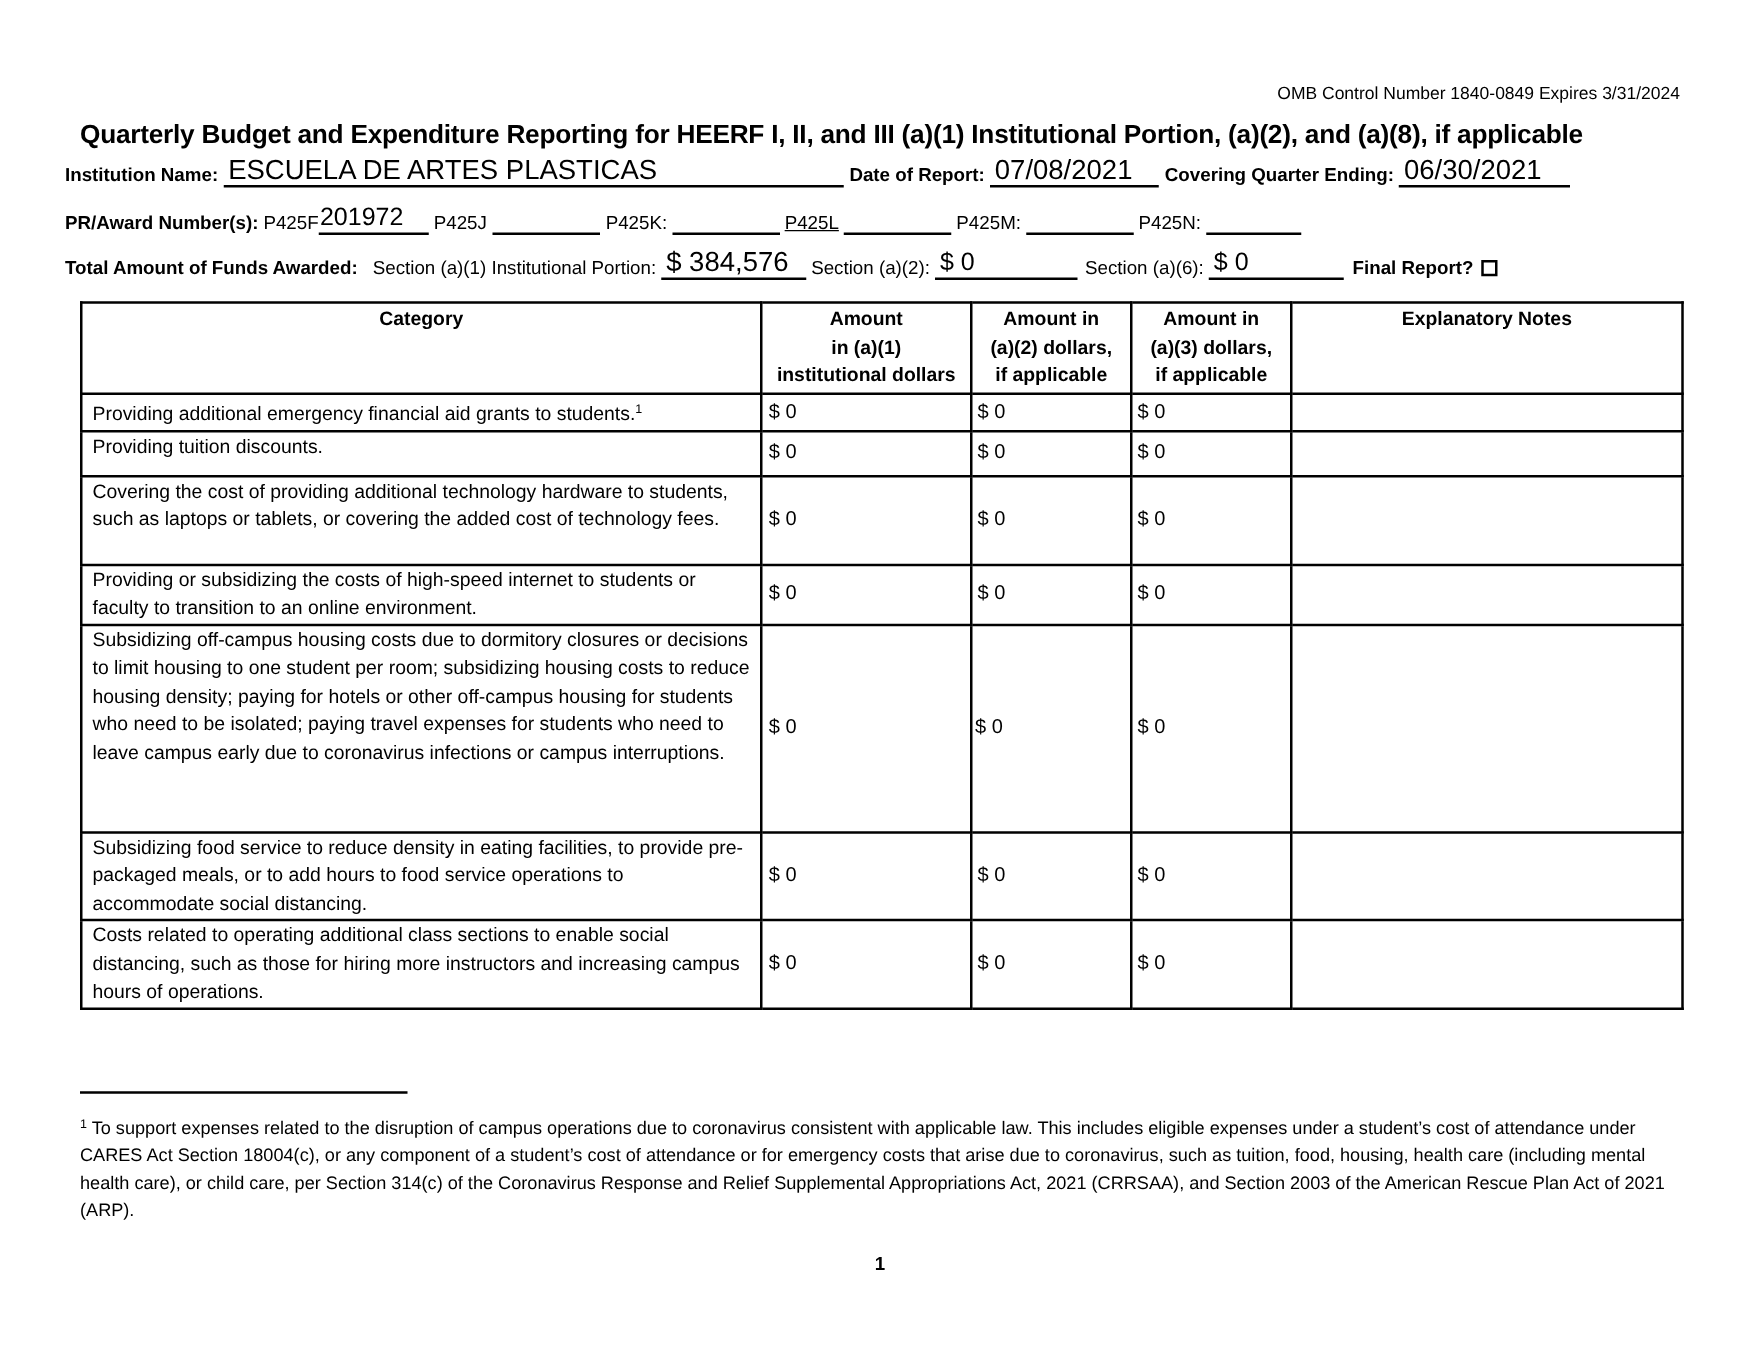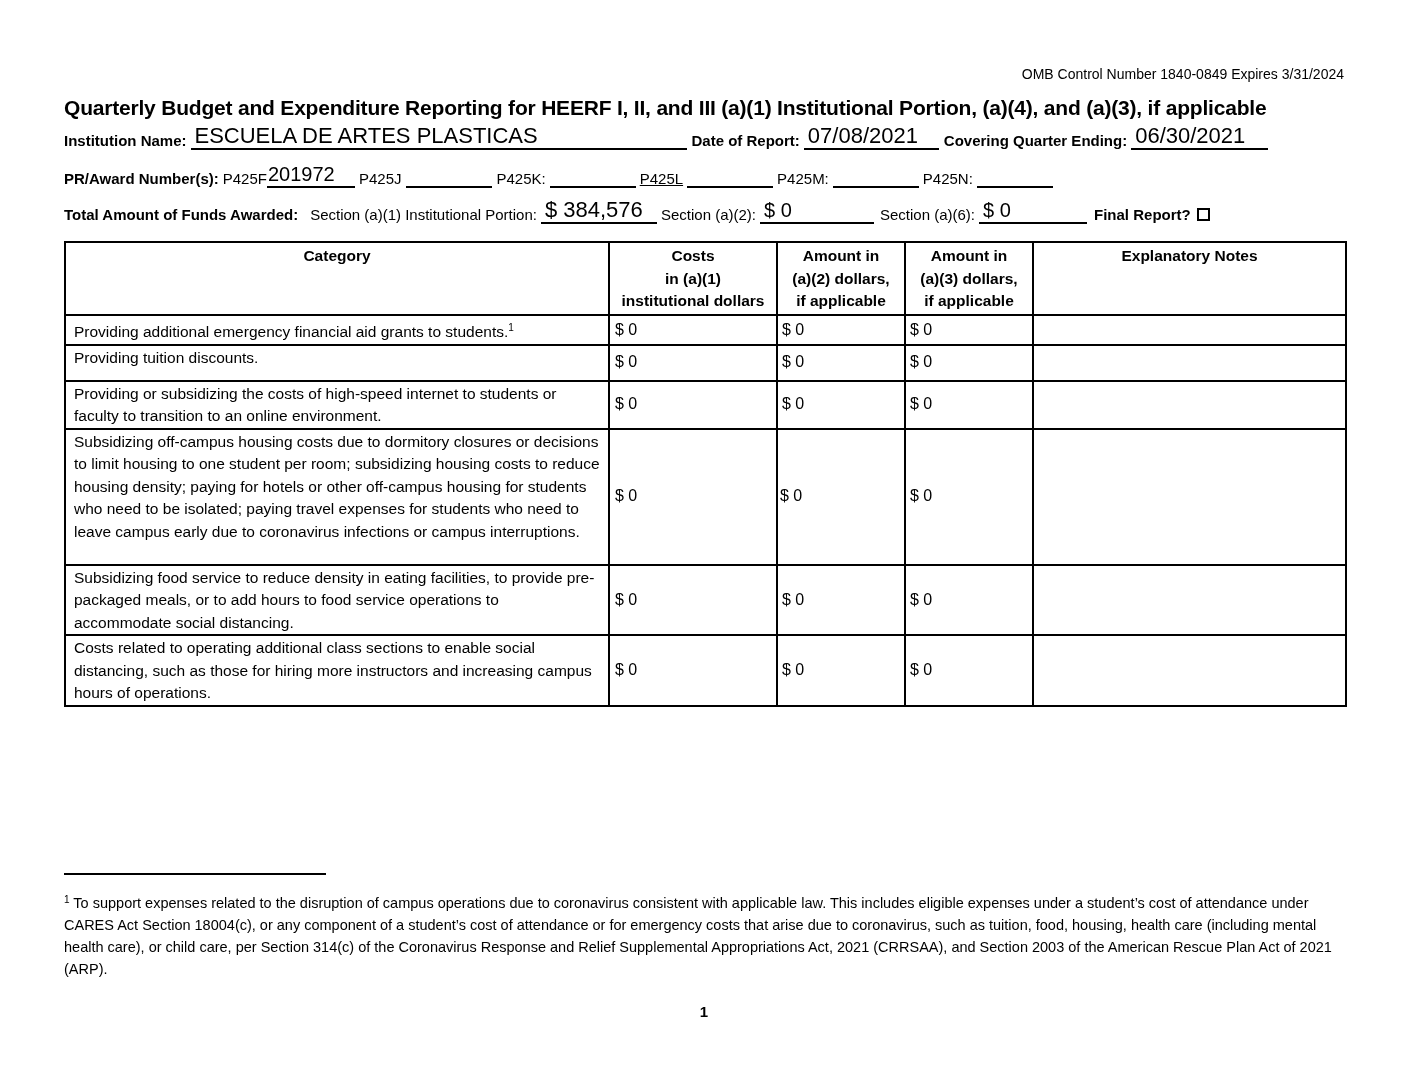--- a/index.html
+++ b/index.html
@@ -1,21 +1,21 @@
 <!DOCTYPE html>
 <html><head>
 <meta charset="utf-8">
 <style>
   * { box-sizing: border-box; margin: 0; padding: 0; }
   html, body { width: 1408px; height: 1088px; background: #ffffff; }
   body { position: relative; font-family: "Liberation Sans", sans-serif; color: #000; overflow: hidden; }
   .abs { position: absolute; }
   .omb { top: 66px; right: 64px; font-size: 14px; }
   .title { top: 96px; left: 64px; width: 1282px; font-size: 21px; font-weight: bold; letter-spacing: -0.2px; white-space: nowrap; }
-  .line { left: 64px; font-size: 15px; white-space: nowrap; display: flex; align-items: flex-end; }
+  .line { left: 52px; font-size: 15px; white-space: nowrap; display: flex; align-items: flex-end; }
   .lbl { padding-bottom: 1px; }
   .lbl.b { font-weight: bold; }
   .fill { display: inline-block; border-bottom: 2px solid #000; font-size: 22px; line-height: 24px; padding-left: 4px; white-space: nowrap; }
   .fill.sm { font-size: 20px; }
   .checkbox { display: inline-block; width: 13px; height: 13px; border: 2px solid #000; margin-left: 6px; margin-bottom: 3px; }
   table.budget { position: absolute; top: 241px; left: 64px; width: 1281px; border-collapse: collapse; table-layout: fixed; }
   table.budget td, table.budget th { border: 2px solid #000; vertical-align: top; font-size: 15.5px; line-height: 22.5px; }
   table.budget th { font-weight: bold; padding: 2px 4px 0; }
   table.budget td.cat { padding: 1px 8px 0 8px; }
   table.budget td.amt { vertical-align: middle; font-size: 16px; padding-left: 4px; font-weight: normal; }
@@ -24,21 +24,21 @@
   .footnote { top: 889px; left: 64px; width: 1282px; font-size: 14.5px; line-height: 22px; }
   .footnote sup { font-size: 10px; vertical-align: 5px; }
   .pagenum { top: 1003px; left: 0; width: 1408px; text-align: center; font-size: 15px; font-weight: bold; }
   sup.fnref { font-size: 10px; vertical-align: 6px; }
 </style>
 </head>
 <body>
 
 <div class="abs omb">OMB Control Number 1840-0849 Expires 3/31/2024</div>
 
-<div class="abs title">Quarterly Budget and Expenditure Reporting for HEERF I, II, and III (a)(1) Institutional Portion, (a)(4), and (a)(3), if applicable</div>
+<div class="abs title">Quarterly Budget and Expenditure Reporting for HEERF I, II, and III (a)(1) Institutional Portion, (a)(2), and (a)(8), if applicable</div>
 
 <div class="abs line" style="top:124px;">
   <span class="lbl b">Institution Name:</span>
   <span class="fill" style="width:496px; margin-left:4px;">ESCUELA DE ARTES PLASTICAS</span>
   <span class="lbl b" style="margin-left:5px;">Date of Report:</span>
   <span class="fill" style="width:135px; margin-left:4px;">07/08/2021</span>
   <span class="lbl b" style="margin-left:5px;">Covering Quarter Ending:</span>
   <span class="fill" style="width:137px; margin-left:4px;">06/30/2021</span>
 </div>
 
@@ -75,21 +75,21 @@
     <col style="width:544px">
     <col style="width:168px">
     <col style="width:128px">
     <col style="width:128px">
     <col style="width:313px">
   </colgroup>
   <tbody>
       <tr style="height:73px;">
     <th><span>Category</span></th>
     <th>
-      <div>Costs</div>
+      <div>Amount</div>
       <div>in (a)(1)</div>
       <div style="white-space:nowrap; margin:0 -4px;">institutional dollars</div>
     </th>
     <th>
       <div>Amount in</div>
       <div>(a)(2) dollars,</div>
       <div>if applicable</div>
     </th>
     <th>
       <div>Amount in</div>
@@ -106,28 +106,35 @@
     <td class="amt">$ 0</td>
     <td></td>
   </tr>
   <tr style="height:36px;">
     <td class="cat">Providing tuition discounts.</td>
     <td class="amt n1">$ 0</td>
     <td class="amt">$ 0</td>
     <td class="amt">$ 0</td>
     <td></td>
   </tr>
+  <tr style="height:71px;">
+    <td class="cat">Covering the cost of providing additional technology hardware to students, such as laptops or tablets, or covering the added cost of technology fees.</td>
+    <td class="amt n1">$ 0</td>
+    <td class="amt">$ 0</td>
+    <td class="amt">$ 0</td>
+    <td></td>
+  </tr>
   <tr style="height:46px;">
     <td class="cat">Providing or subsidizing the costs of high-speed internet to students or faculty to transition to an online environment.</td>
     <td class="amt n1">$ 0</td>
     <td class="amt">$ 0</td>
     <td class="amt">$ 0</td>
     <td></td>
   </tr>
-  <tr style="height:136px;">
+  <tr style="height:166px;">
     <td class="cat">Subsidizing off-campus housing costs due to dormitory closures or decisions to limit housing to one student per room; subsidizing housing costs to reduce housing density; paying for hotels or other off-campus housing for students who need to be isolated; paying travel expenses for students who need to leave campus early due to coronavirus infections or campus interruptions.</td>
     <td class="amt n1">$ 0</td>
     <td class="amt" style="padding-left:2px;">$ 0</td>
     <td class="amt">$ 0</td>
     <td></td>
   </tr>
   <tr style="height:69px;">
     <td class="cat">Subsidizing food service to reduce density in eating facilities, to provide pre-packaged meals, or to add hours to food service operations to accommodate social distancing.</td>
     <td class="amt n1">$ 0</td>
     <td class="amt">$ 0</td>

